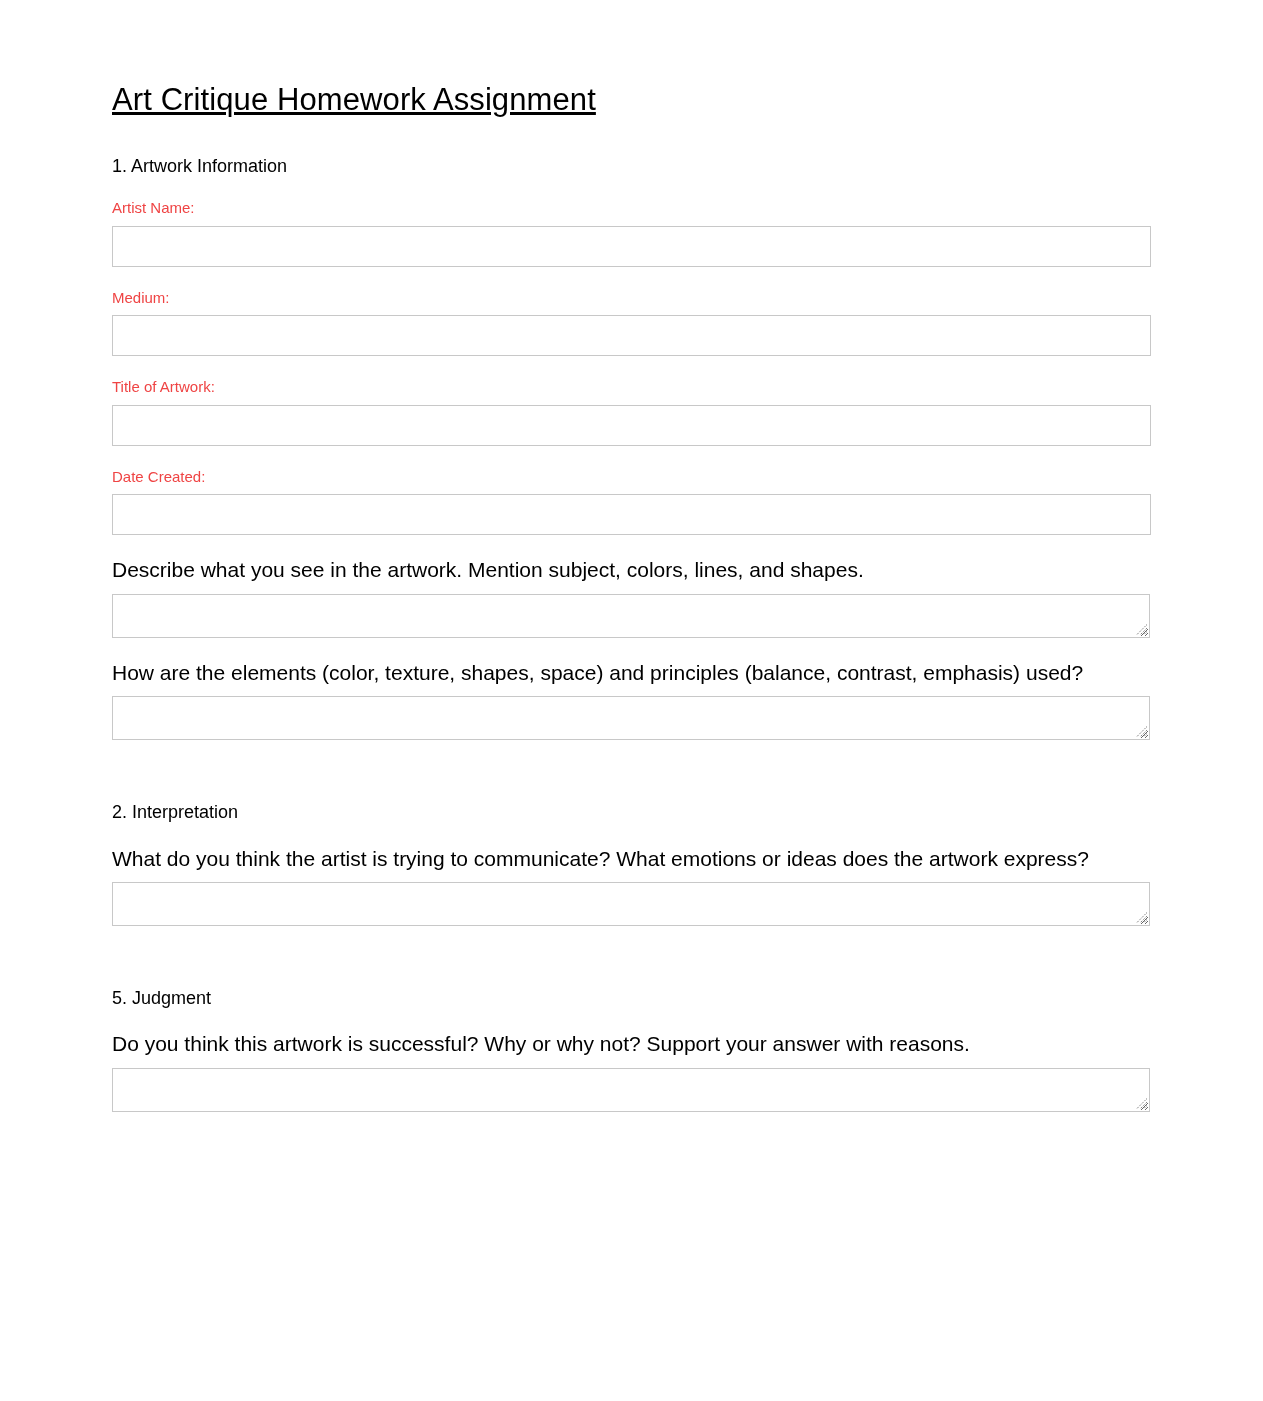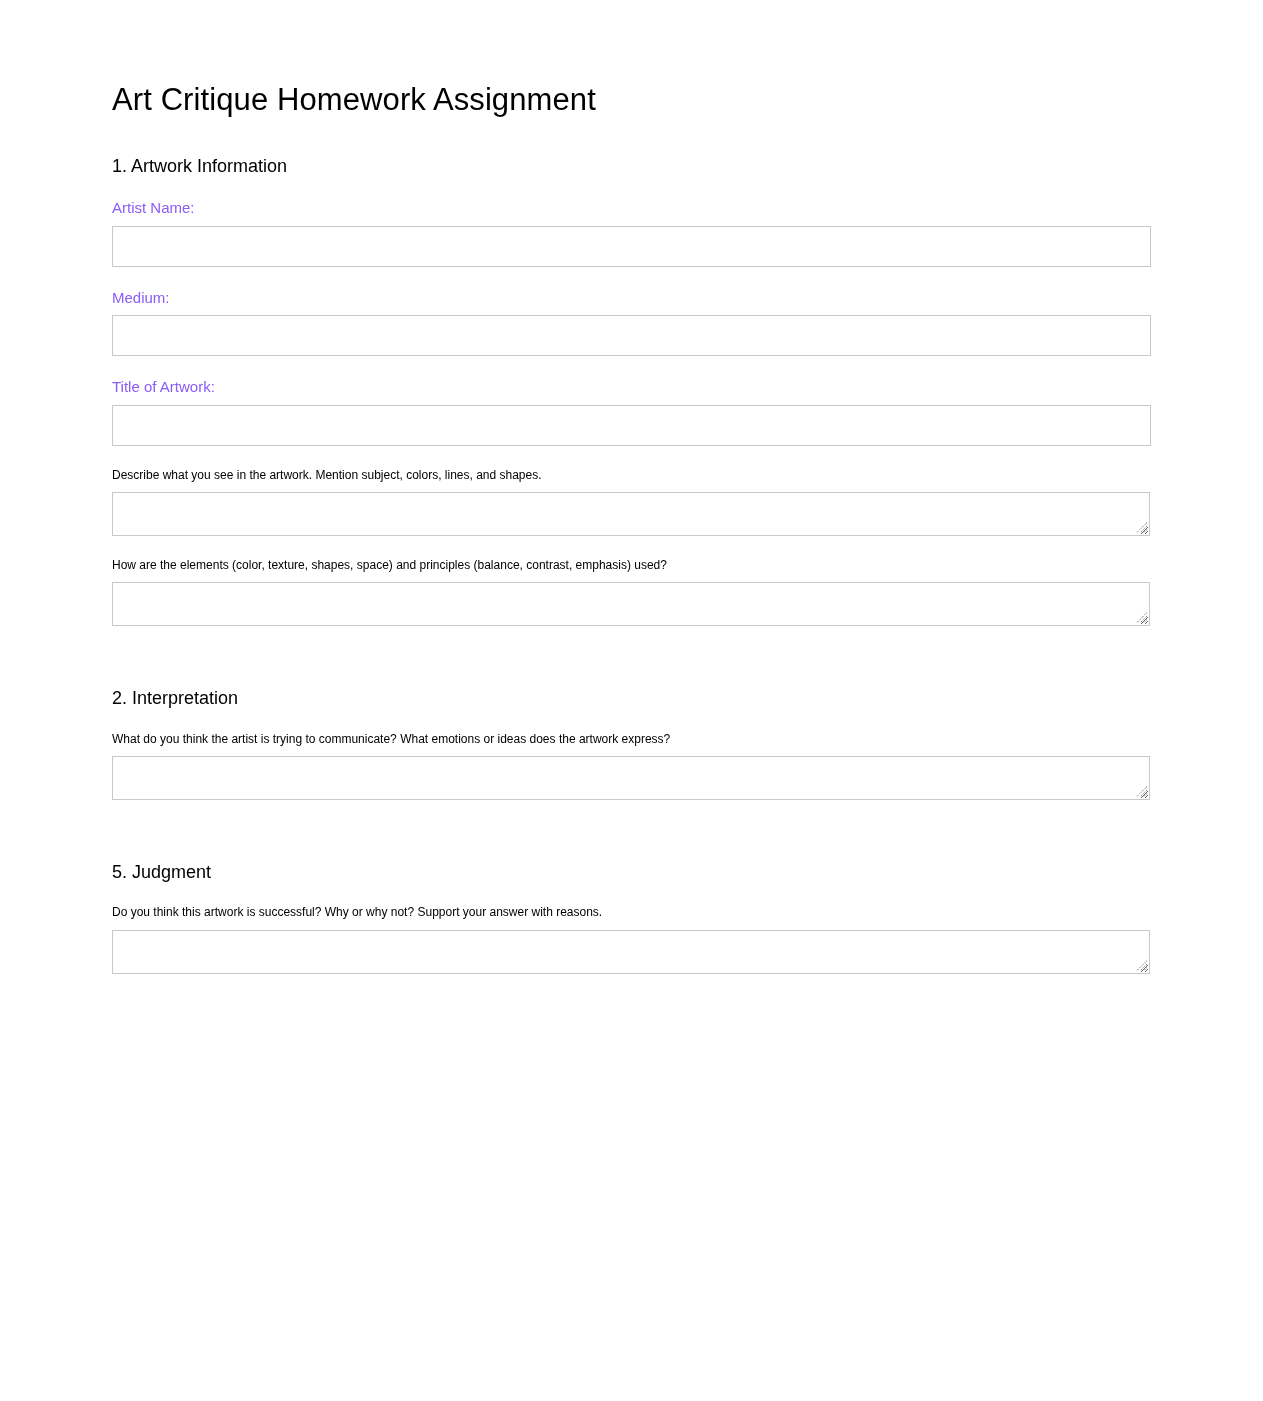--- a/index.html
+++ b/index.html
@@ -21,20 +21,21 @@
     padding: 82px 112px 0 112px;
     position: relative;
   }
   .doc-title {
     font-size: 31px;
     font-weight: normal;
     line-height: 1.15;
     margin: 0 0 0 0;
     letter-spacing: 0.1px;
     color: #000;
+    text-decoration: underline;
   }
   .section {
     margin: 0;
   }
   .section-heading {
     font-size: 18px;
     font-weight: normal;
     line-height: 1.2;
     margin: 38px 0 0 0;
     color: #000;
@@ -42,25 +43,25 @@
   .section-2 .section-heading,
   .section-3 .section-heading,
   .section-4 .section-heading,
   .section-5 .section-heading {
     margin-top: 62px;
   }
   .field-label {
     font-size: 15px;
     line-height: 1.3;
     margin: 21px 0 8px 0;
-    color: #8b5cf6;
+    color: #ef4444;
     display: block;
   }
   .prompt-text {
-    font-size: 12px;
+    font-size: 21px;
     line-height: 1.35;
     margin: 21px 0 9px 0;
     color: #000;
     display: block;
   }
   .text-input {
     display: block;
     width: 1039px;
     height: 41px;
     box-sizing: border-box;
@@ -130,20 +131,24 @@
     <div class="field-group">
       <label class="field-label">Medium:</label>
       <input class="text-input" type="text" placeholder="" style="">
     </div>
 
     <div class="field-group">
       <label class="field-label">Title of Artwork:</label>
       <input class="text-input" type="text" placeholder="" style="">
     </div>
 
+    <div class="field-group">
+      <label class="field-label">Date Created:</label>
+      <input class="text-input" type="text" placeholder="" style="">
+    </div>
   </section>
 
   <section class="section section-2">
     <p class="prompt-text">Describe what you see in the artwork. Mention subject, colors, lines, and shapes.</p>
     <div class="textarea-wrap">
       <textarea class="text-area" placeholder="" style=""></textarea>
       <span class="resize-grip">
         <svg width="13" height="13" viewBox="0 0 13 13" aria-hidden="true">
           <path d="M12 5 L5 12 M12 8.5 L8.5 12 M12 1.5 L1.5 12" stroke="#707070" stroke-width="1" fill="none" stroke-dasharray="1.2 1.2"></path>
         </svg>

